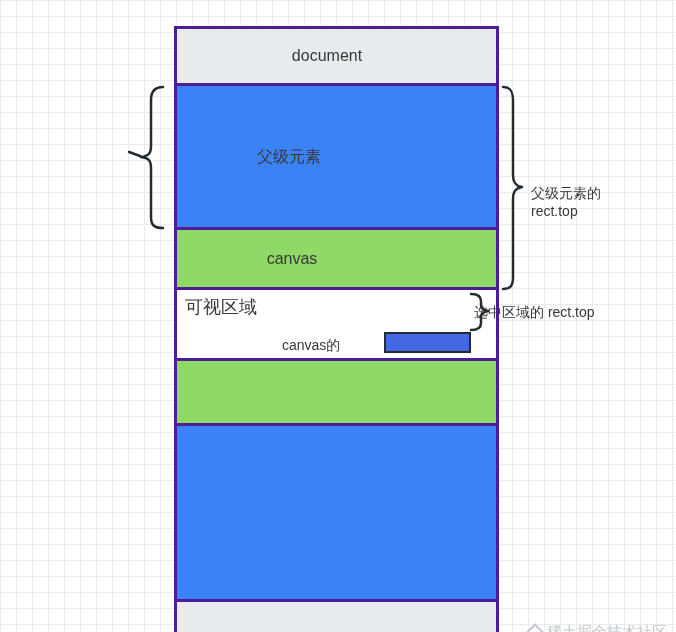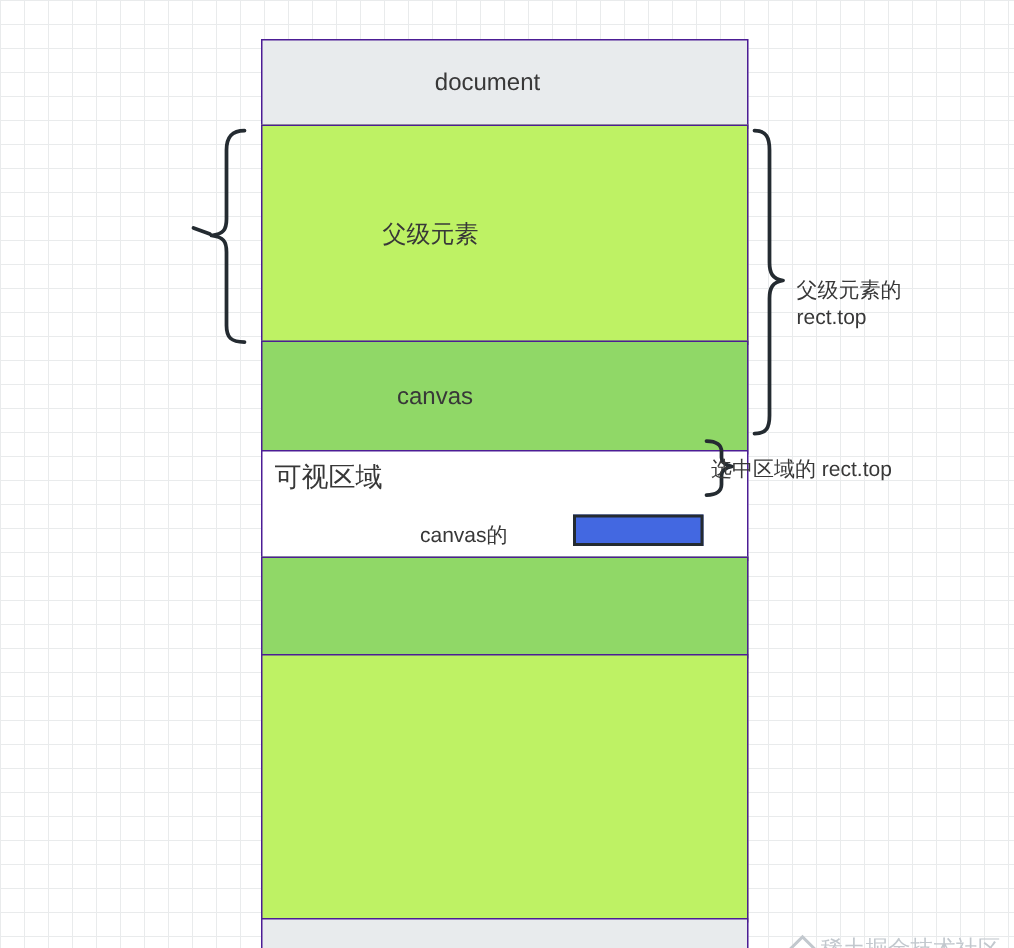--- a/index.html
+++ b/index.html
@@ -9,35 +9,35 @@
     background-color:#ffffff;
     background-image:
       linear-gradient(#e9ebec 1px, transparent 1px),
       linear-gradient(90deg, #e9ebec 1px, transparent 1px);
     background-size:16px 16px;
   }
   .stage{position:absolute;inset:0;}
   
   .stack{position:absolute;left:174px;top:26px;width:325px;}
   .box{
-    box-sizing:border-box;width:325px;border:1px solid #4c1d95;
+    box-sizing:border-box;width:325px;border:3px solid #4c1d95;
     position:relative;
   }
   .box + .box{margin-top:-3px;}
   .box-label{
     position:absolute;transform:translate(-50%,-50%);top:50%;
     color:#383838;font-size:16px;white-space:nowrap;
   }
   .fill-gray{background:#e8ebed;}
-  .fill-red{background:#bef264;}
+  .fill-red{background:#3b82f6;}
   .fill-green{background:#90d867;}
   .fill-white{background:#ffffff;}
   .h-document{height:60px;}
   .h-parent{height:147px;}
-  .h-canvas{height:76px;padding-left:44px;}
+  .h-canvas{height:63px;padding-left:44px;}
   .h-viewport{height:74px;text-align:right;}
   .h-green2{height:68px;}
   .h-red2{height:179px;}
   .h-gray2{height:61px;}
   
   .viewport-label{
     position:absolute;left:8px;top:5px;color:#383838;font-size:18px;
     white-space:nowrap;
   }
   .selected-caption{

